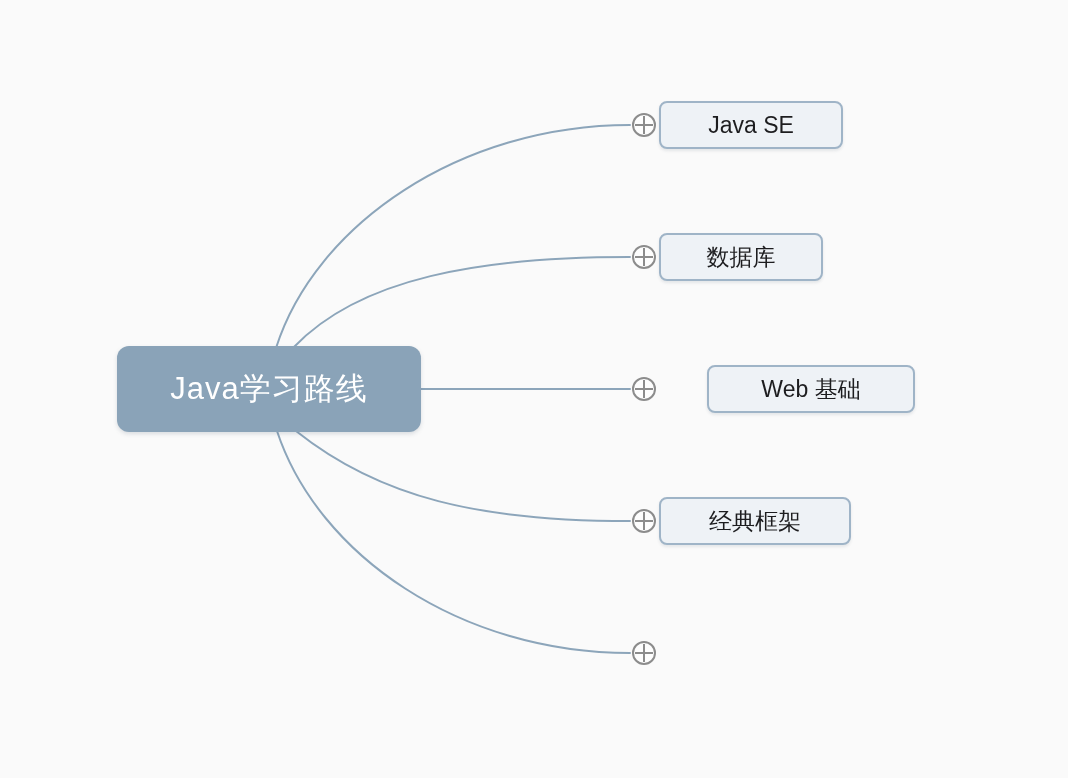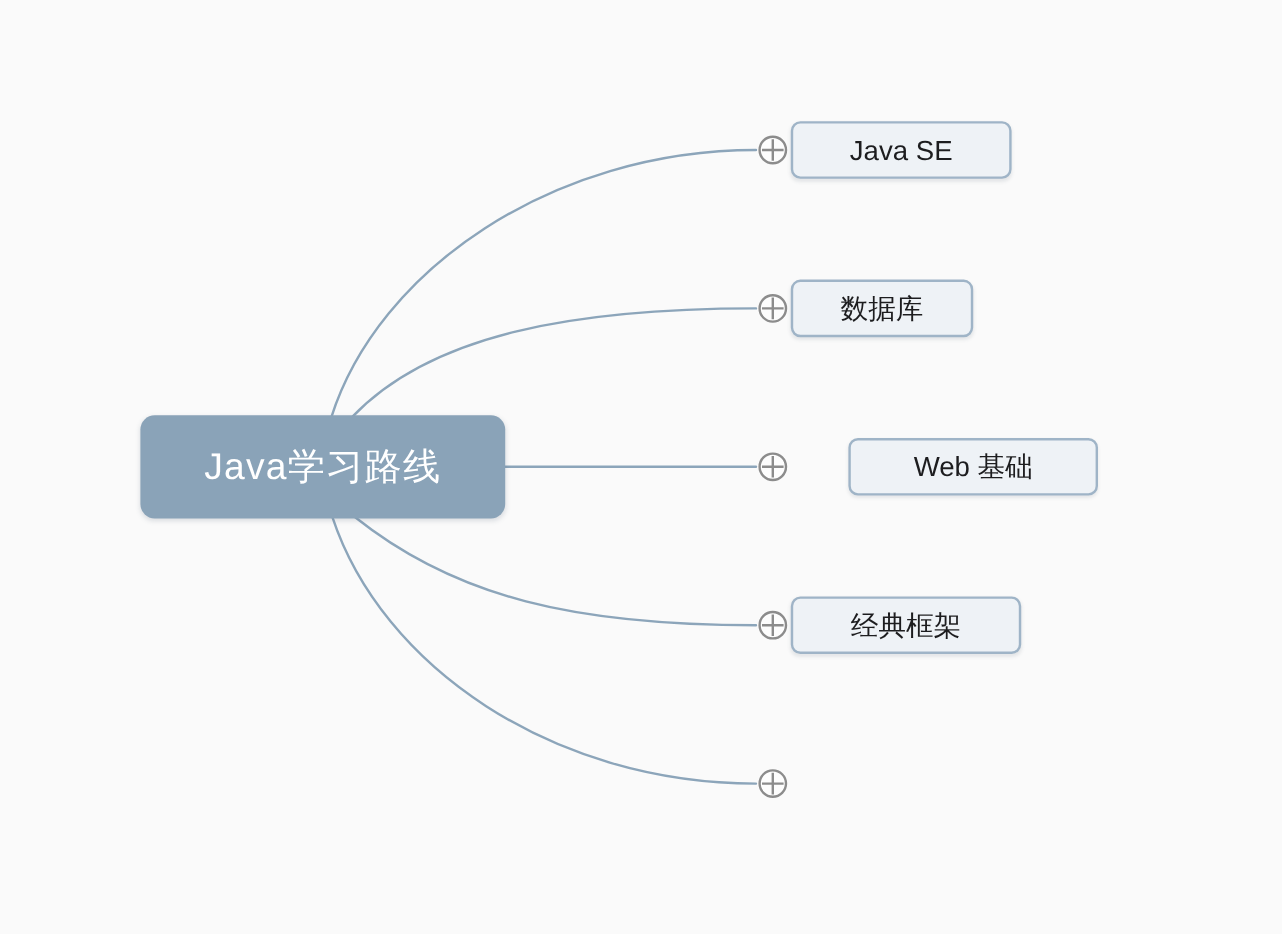--- a/index.html
+++ b/index.html
@@ -57,21 +57,21 @@
   .branch-node {
     height: 48px;
     background: var(--branch-fill);
     border: 2px solid var(--branch-border);
     border-radius: 8px;
     color: var(--branch-text);
     font-size: 23px;
     box-shadow: 0 2px 3px rgba(70,90,110,0.12);
   }
   .b1 { left: 659px; top: 101px; width: 184px; }
-  .b2 { left: 659px; top: 233px; width: 152px; }
+  .b2 { left: 659px; top: 233px; width: 164px; }
   .b3 { left: 659px; top: 365px; width: 208px; margin-left: 48px; }
   .b4 { left: 659px; top: 497px; width: 192px; text-align: center; }
   .b5 { left: 659px; top: 629px; width: 318px; }
   .expand {
     position: absolute;
     width: 26px; height: 26px;
     color: var(--expand-icon);
     cursor: pointer;
   }
   .e1 { left: 631px; top: 112px; }

